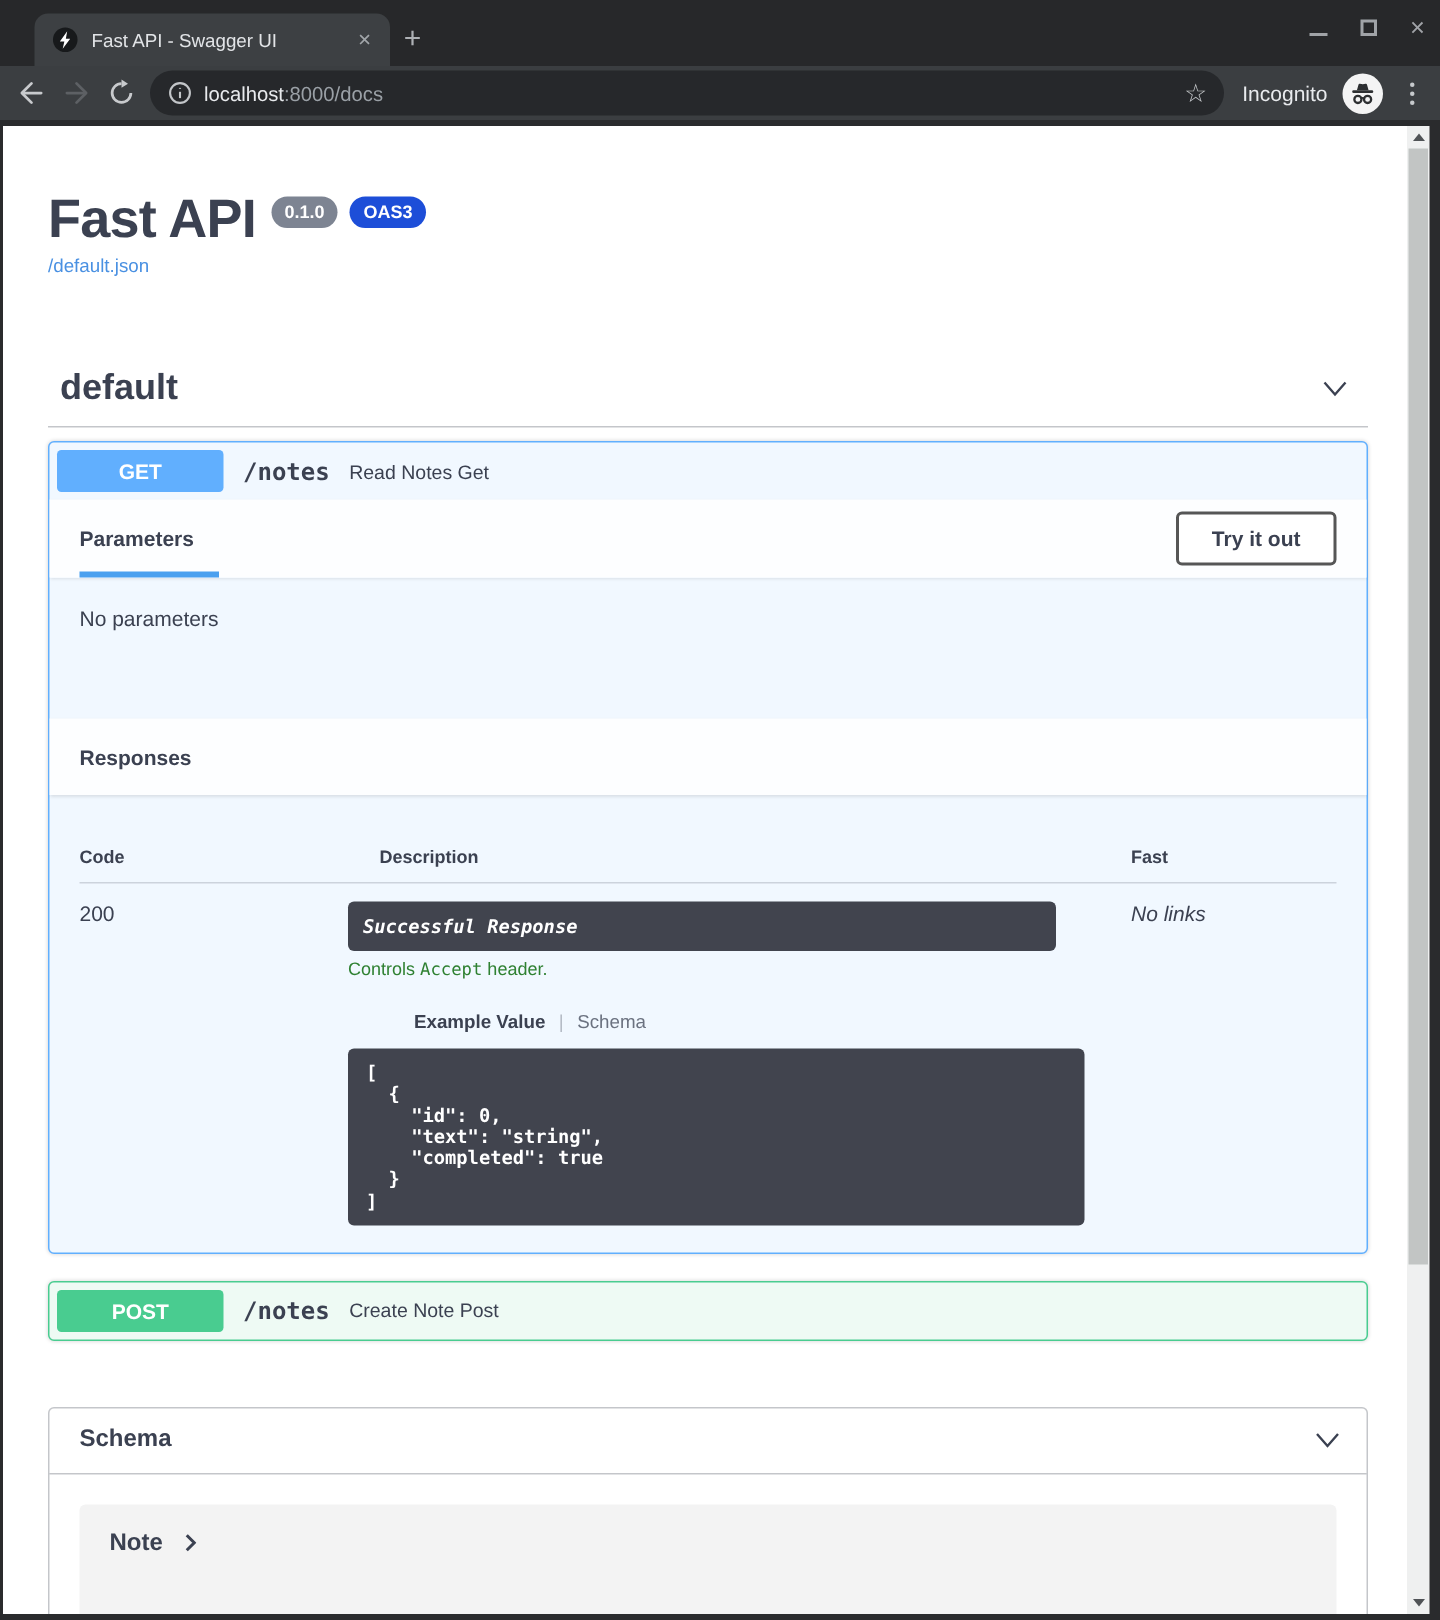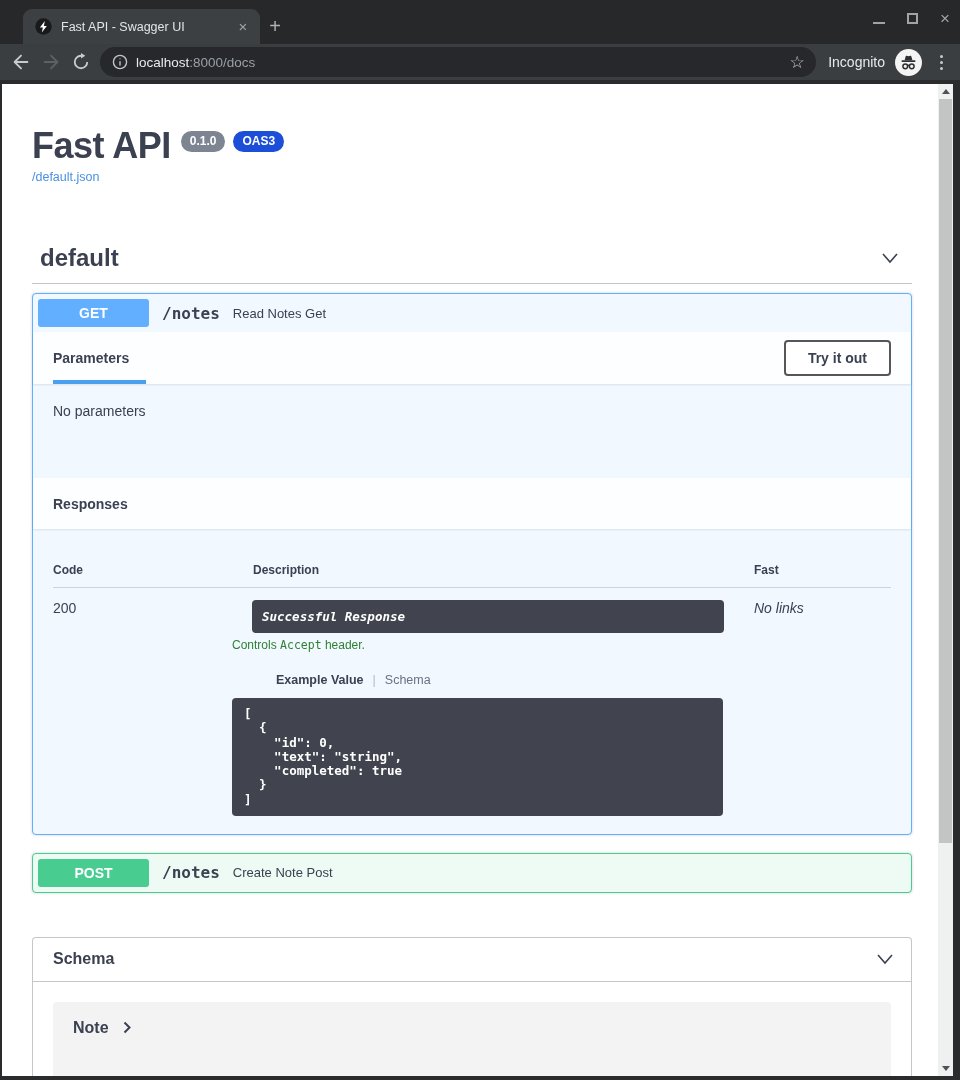--- a/index.html
+++ b/index.html
@@ -69,21 +69,21 @@
   .params-header { min-height:47px; }
   .tab-underline { position:absolute; left:20px; bottom:0; width:93px; height:4px; background:#4aa0ef; }
   .try-btn { background:#fff; border:2px solid #565656; border-radius:4px; padding:8px 22px;
              font-size:14px; font-weight:bold; color:#3b4151; font-family:"Liberation Sans", sans-serif; }
   .params-body { padding:19px 20px 59px; font-size:14px; color:#3b4151; }
   .responses-header { min-height:51px; }
   .responses-body { padding:20px 20px 18px; }
 
   .resp-cols { display:grid; grid-template-columns:179px 1fr 137px; }
   .resp-head { font-size:12px; font-weight:bold; padding:14px 0 10px; border-bottom:1px solid rgba(59,65,81,.2);gap:21px; }
-  .resp-row { padding-top:12px;gap:20px; }
+  .resp-row { padding-top:12px; }
   .resp-code { font-size:14px; }
   .resp-desc-box { width:472px; background:#41444e; border-radius:4px; padding:9px 10px;
                    color:#fff; font-family:"DejaVu Sans Mono", monospace; font-size:12.5px;
                    font-style:italic; font-weight:bold; }
   .resp-links { font-size:14px; font-style:italic; }
 
   .media-area { margin-left:179px; }
   .media-select { margin-top:18px; width:229px; height:29px; background:#f7f7f7; border:2px solid #259241;
                   border-radius:4px; display:flex; align-items:center; justify-content:space-between;
                   padding:0 11px 0 14px; font-size:14px; font-weight:bold; color:#3b4151; cursor:pointer; }

